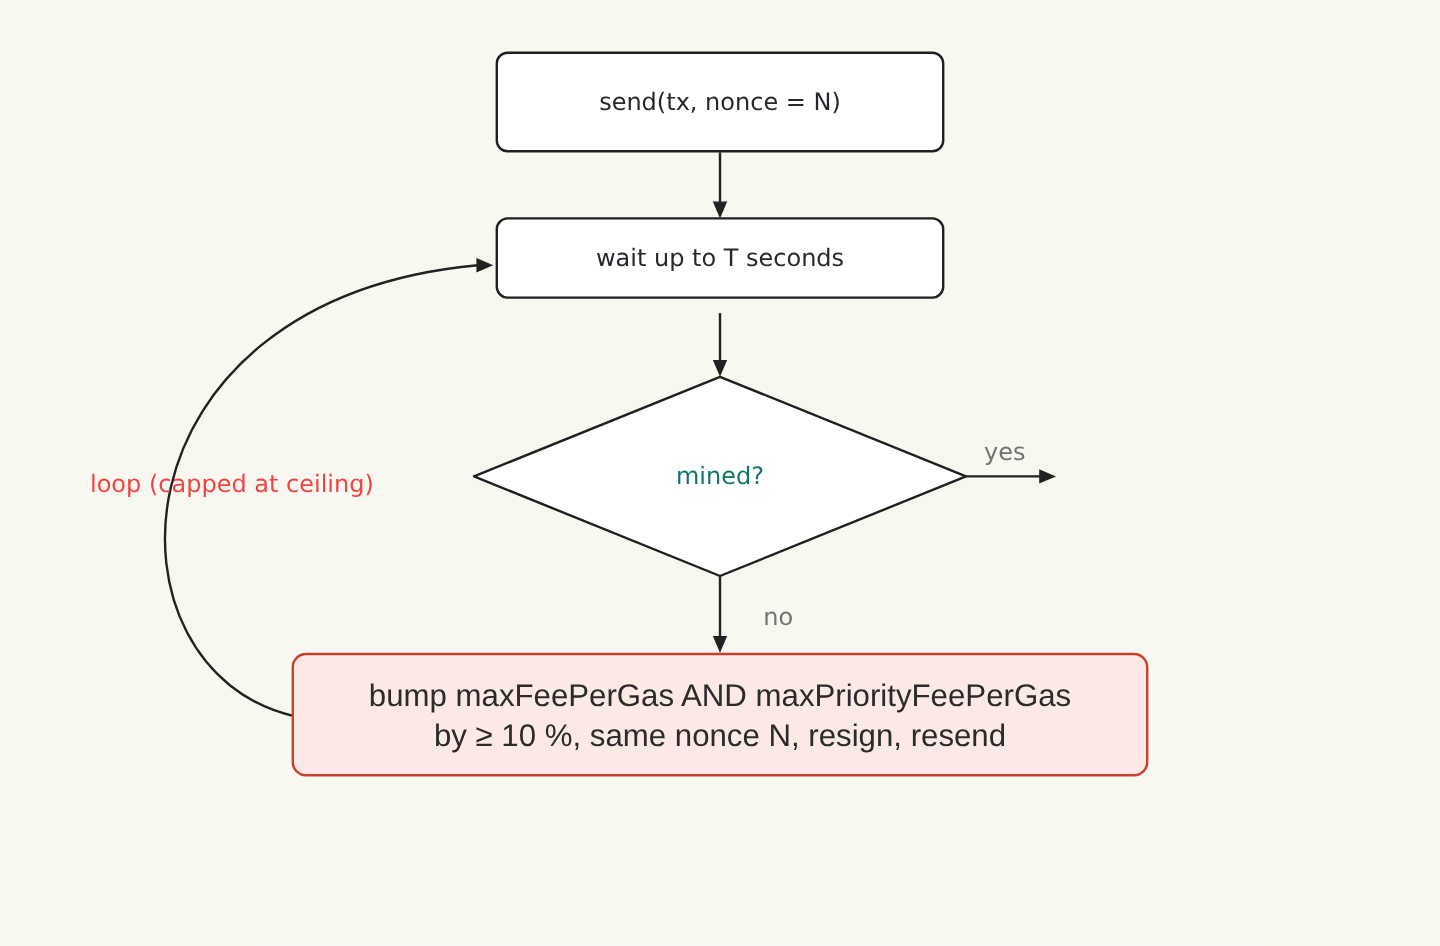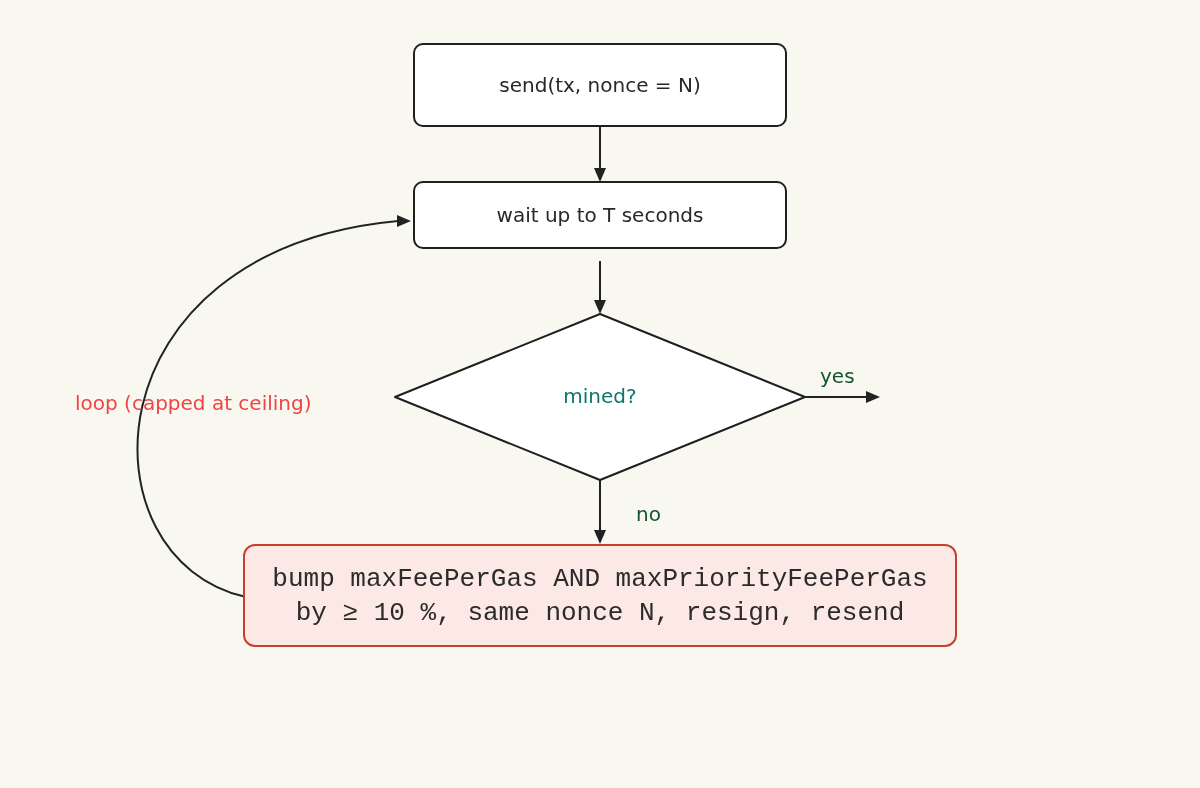--- a/index.html
+++ b/index.html
@@ -40,36 +40,36 @@
     left: 881px; top: 358px; width: 264px; height: 79px;
     background: #e9f3ea;
     border: 2px solid #2a8038;
     border-radius: 8px;
   }
   .node-bump   {
     left: 243px; top: 544px; width: 714px; height: 103px;
     background: #fce9e5;
     border: 2px solid #c5402e;
     border-radius: 12px;
-    font-family: Liberation Mono, monospace;
+    font-family: Liberation Sans, sans-serif;
     font-size: 26px;
     color: #2b2b2b;
     flex-direction: column;
     line-height: 34px;
   }
   .diamond-label {
     position: absolute;
     left: 500px; top: 384px; width: 200px;
     text-align: center;
     color: #0f766e;
     font-size: 20px;
   }
   .edge-label {
     position: absolute;
-    color: #14532d;
+    color: #737373;
     font-size: 20px;
     line-height: 22px;
     white-space: nowrap;
   }
   .label-yes  { left: 820px; top: 365px; }
   .label-no   { left: 636px; top: 503px; }
   .label-loop { left: 75px;  top: 392px; color: #ef4444; }
 </style>
 </head>
 <body>

